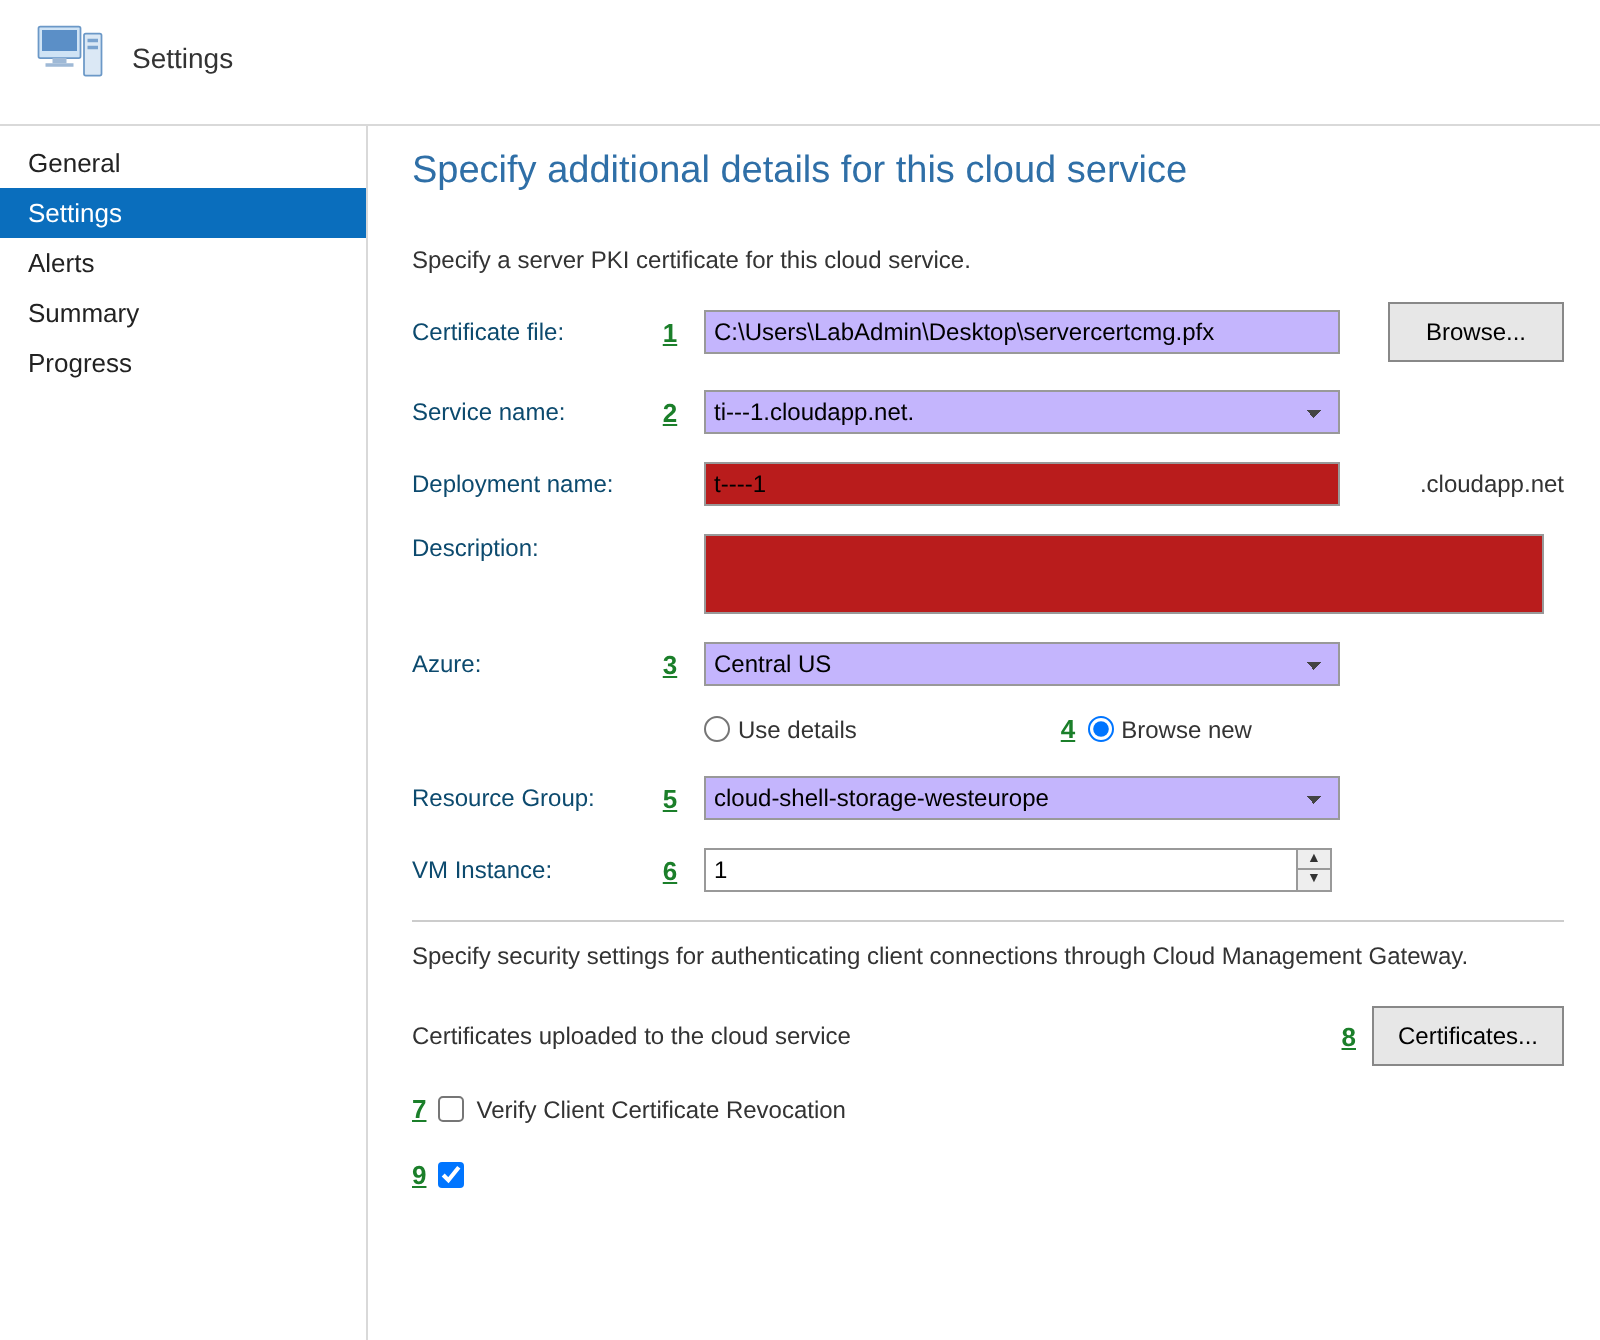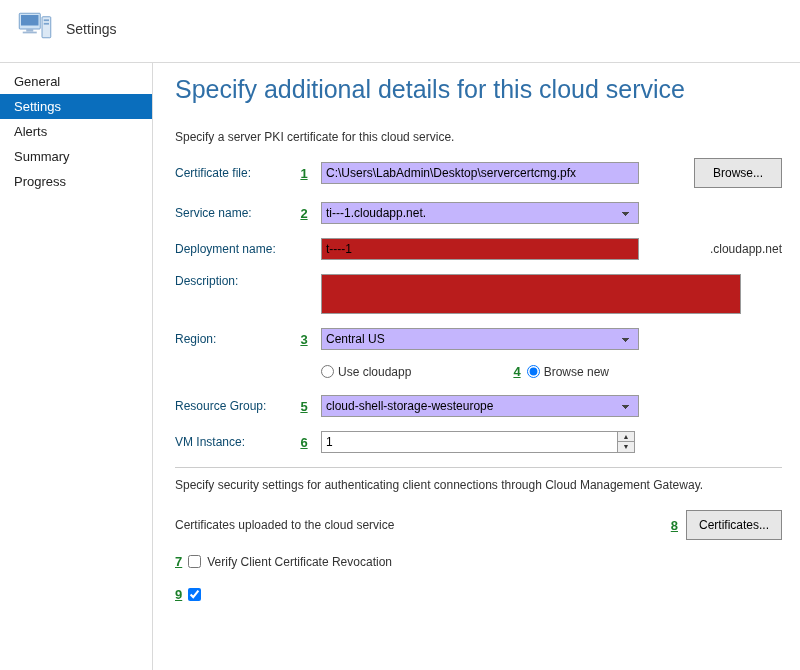--- a/index.html
+++ b/index.html
@@ -1,25 +1,25 @@
 <!DOCTYPE html>
 <html><head>
 <meta charset="utf-8">
 <style>
   * { box-sizing: border-box; font-family: "Segoe UI", Tahoma, sans-serif; }
   body { margin: 0; background: #fff; color: #333; font-size: 12px; width: 800px; height: 670px; overflow: hidden; }
   .header { display: flex; align-items: center; padding: 8px 14px 12px; }
   .header-icon { width: 42px; height: 42px; margin-right: 10px; }
   .header-title { font-size: 14px; color: #333; }
   .body { display: flex; border-top: 1px solid #d9d9d9; height: calc(100% - 62px); }
-  .sidebar { width: 153px; border-right: 1px solid #d9d9d9; padding-top: 6px; }
+  .sidebar { width: 184px; border-right: 1px solid #d9d9d9; padding-top: 6px; }
   .sidebar-item { padding: 5px 14px; font-size: 13px; color: #222; cursor: pointer; }
   .sidebar-item.active { background: #0a6ebd; color: #fff; }
   .main { flex: 1; padding: 12px 18px 12px 22px; overflow-y: auto; }
-  .page-title { color: #2F6FA7; font-size: 25px; font-weight: 400; margin: 0 0 26px 0; }
+  .page-title { color: #2F6FA7; font-size: 19px; font-weight: 400; margin: 0 0 26px 0; }
   .section-text { font-size: 12px; color: #333; margin-bottom: 14px; }
   .form-row { display: flex; align-items: center; margin-bottom: 14px; min-height: 22px; }
   .form-label { width: 120px; font-size: 12px; color: #0c4a6e; flex-shrink: 0; }
   .annot { width: 18px; color: #1B7F2A; font-weight: bold; text-decoration: underline; font-size: 13px; text-align: center; margin-right: 8px; }
   .form-input, .form-select { height: 22px; border: 1px solid #999; font-size: 12px; padding: 2px 4px; background: #b91c1c; }
   .form-input.ro, .form-select { background: #c4b5fd; }
   .form-select { appearance: none; padding-right: 18px; background-image: linear-gradient(45deg, transparent 50%, #444 50%), linear-gradient(135deg, #444 50%, transparent 50%); background-position: calc(100% - 12px) 9px, calc(100% - 8px) 9px; background-size: 4px 4px, 4px 4px; background-repeat: no-repeat; }
   .btn { height: 30px; border: 1px solid #888; background: #e7e7e7; font-size: 12px; padding: 0 12px; cursor: pointer; }
   .radio-row { display: flex; align-items: center; gap: 6px; margin-left: 146px; margin-bottom: 16px; }
   .radio-row label { font-size: 12px; display: flex; align-items: center; gap: 4px; }
@@ -87,31 +87,31 @@
       <span class="suffix" style="margin-left:auto">.cloudapp.net</span>
     </div>
 
     <div class="form-row" style="align-items:flex-start">
       <div class="form-label">Description:</div>
       <div class="annot"></div>
       <textarea class="form-input" style="width: 420px; height: 40px; resize: none;"></textarea>
     </div>
 
     <div class="form-row">
-      <div class="form-label">Region:</div>
+      <div class="form-label">Azure:</div>
       <div class="annot">3</div>
       <select class="form-select" style="width:318px">
         <option>Central US</option>
       </select>
     </div>
 
     <div class="radio-row">
       <label>
         <input type="radio" name="rg" style="">
-        <span>Use cloudapp</span>
+        <span>Use details</span>
       </label>
       <span style="width:90px"></span>
       <span class="annot-inline">4</span>
       <label>
         <input type="radio" name="rg" checked="" style="">
         <span>Browse new</span>
       </label>
     </div>
 
     <div class="form-row">

